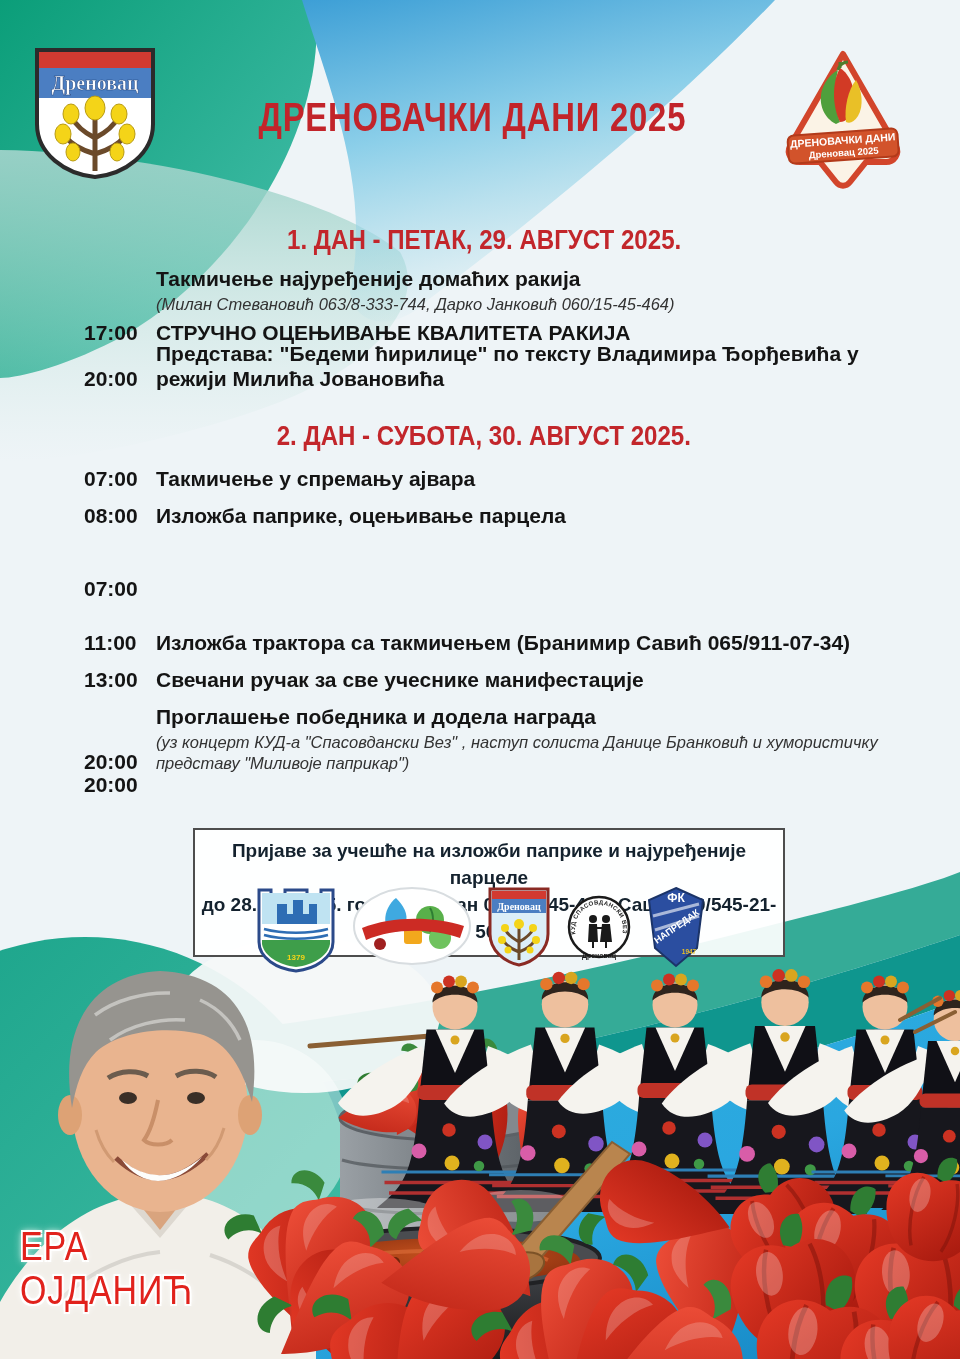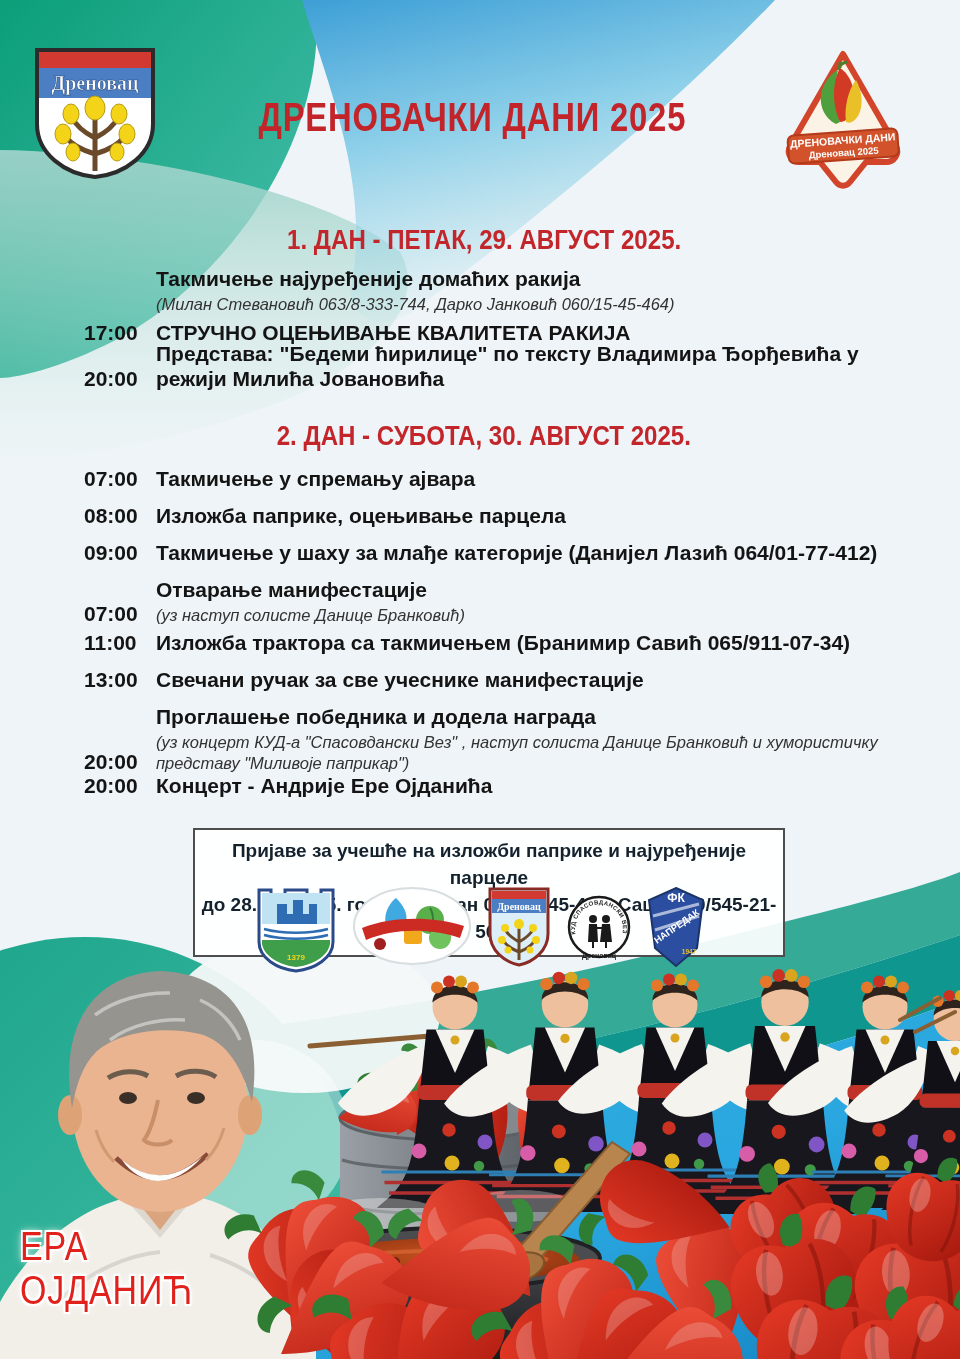--- a/index.html
+++ b/index.html
@@ -367,49 +367,40 @@
   </div>
 
   <div class="row" style="top:466px">
     <div class="time">07:00</div>
     <div class="body">Такмичење у спремању ајвара</div>
   </div>
   <div class="row" style="top:503px">
     <div class="time">08:00</div>
     <div class="body">Изложба паприке, оцењивање парцела</div>
   </div>
-  <div class="row" style="top:540px">
-    <div class="time">09:00</div>
-    <div class="body">Такмичење у шаху за млађе категорије (Данијел Лазић 064/01-77-412)</div>
-  </div>
   <div class="row" style="top:577px">
     <div class="time">07:00</div>
-    <div class="body">
-      <div>Отварање манифестације</div>
-      <div class="note">(уз наступ солисте Данице Бранковић)</div>
-    </div>
   </div>
   <div class="row" style="top:630px">
     <div class="time">11:00</div>
     <div class="body">Изложба трактора са такмичењем (Бранимир Савић 065/911-07-34)</div>
   </div>
   <div class="row" style="top:667px">
     <div class="time">13:00</div>
     <div class="body">Свечани ручак за све учеснике манифестације</div>
   </div>
   <div class="row" style="top:704px">
     <div class="time">20:00</div>
     <div class="body">
       <div>Проглашење победника и додела награда</div>
       <div class="note">(уз концерт КУД-а "Спасовдански Вез" , наступ солиста Данице Бранковић и хумористичку представу "Миливоје паприкар")</div>
     </div>
   </div>
   <div class="row" style="top:773px">
     <div class="time">20:00</div>
-    <div class="body">Концерт - Андрије Ере Ојданића</div>
   </div>
 
   <div class="notice">
     <div>Пријаве за учешће на изложби паприке и најуређеније парцеле</div>
     <div>до 28. 08. 2025. године  (Горан 062/85-45-442, Саша 060/545-21-56)</div>
   </div>
 
   <div class="logos">
 
     <svg width="82" height="88" viewBox="0 0 82 88">

